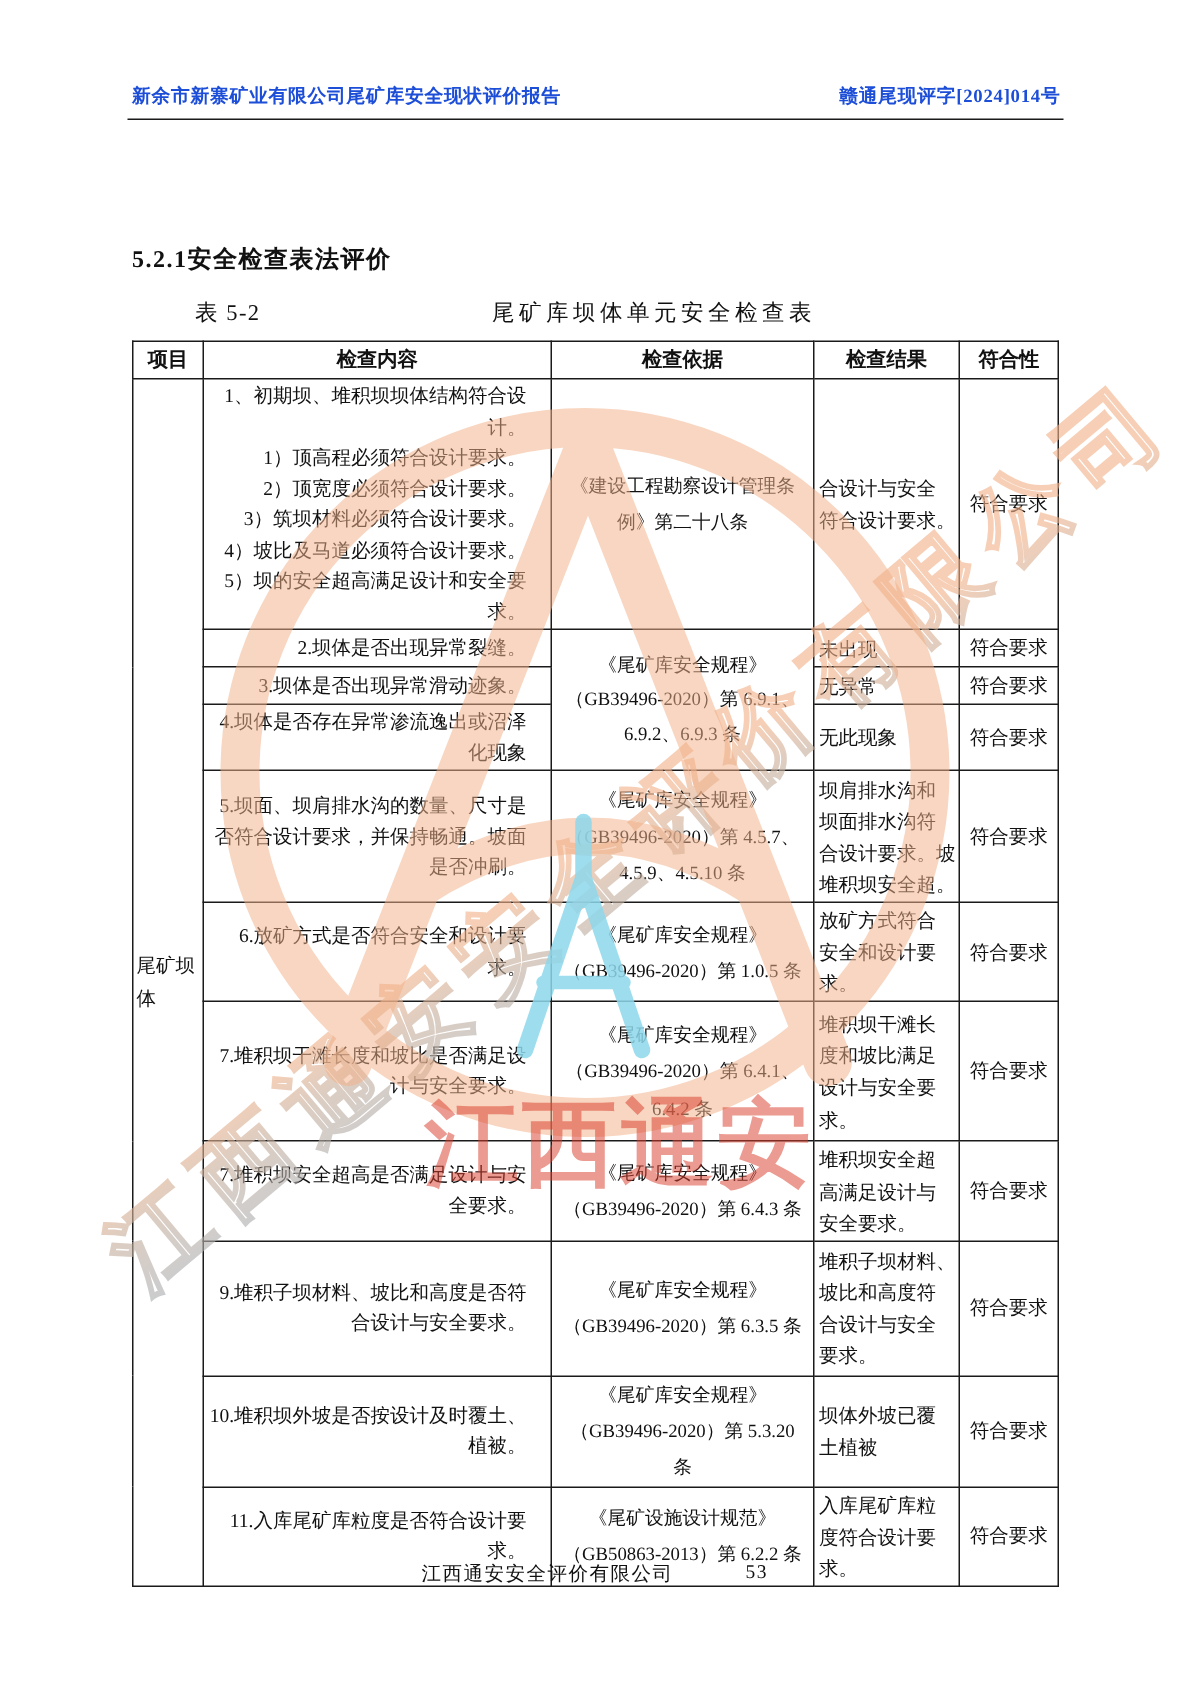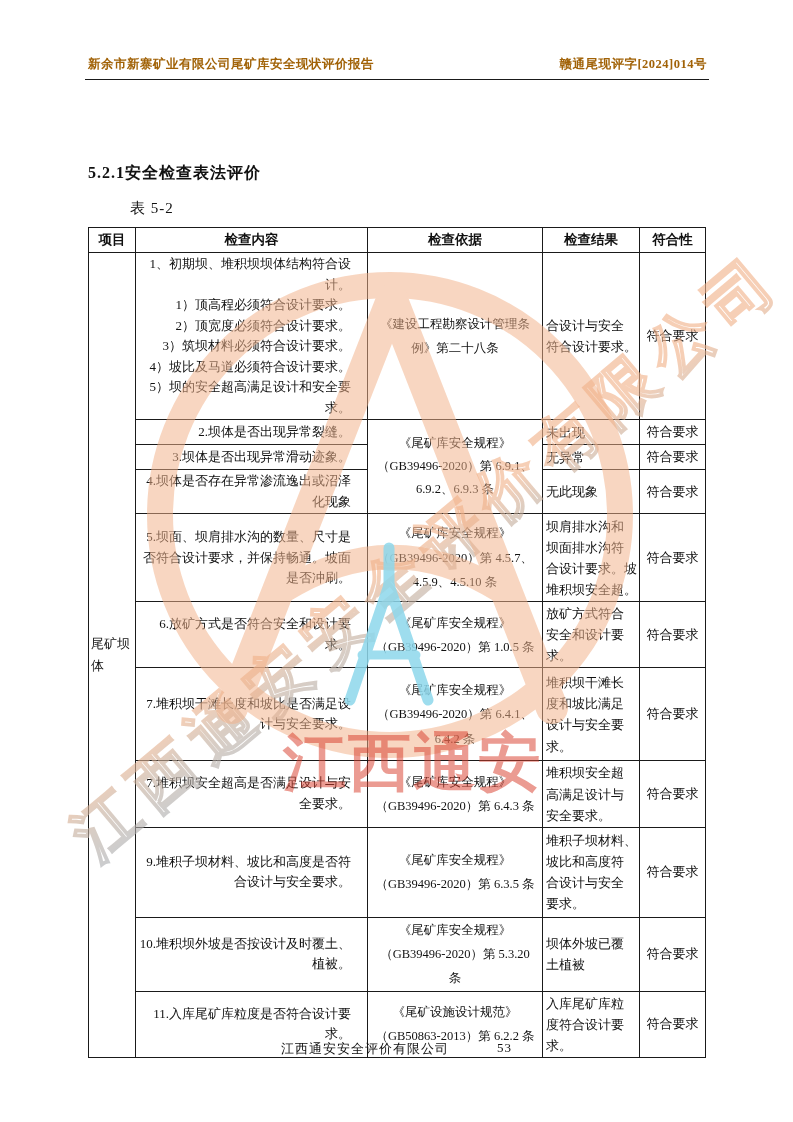--- a/index.html
+++ b/index.html
@@ -7,21 +7,21 @@
   body {
     position:relative; background:#ffffff; overflow:hidden;
     font-family:"Liberation Serif","DejaVu Serif",serif;
     color:#111;
   }
   .page { position:absolute; inset:0; }
 
   
   .hdr { position:absolute; left:88px; right:86px; top:56px;
          display:flex; justify-content:space-between; align-items:baseline;
-         font-size:12.5px; font-weight:600; color:#a16207; letter-spacing:.5px; }
+         font-size:12.5px; font-weight:600; color:#1d4ed8; letter-spacing:.5px; }
   .hdr-rule { position:absolute; left:85px; right:84px; top:79px;
               border-top:1.6px solid #1a1a1a; }
 
   
   .h-sec  { position:absolute; left:88px; top:108px; font-size:17.5px; font-weight:bold; letter-spacing:1px; }
   .h-sub  { position:absolute; left:88px; top:163px; font-size:16px;  font-weight:bold; letter-spacing:1px; }
   .cap    { position:absolute; top:199px; font-size:15px; letter-spacing:1px; }
   .cap-label { left:130px; }
   .cap-title { left:328px; letter-spacing:3px; }
 
@@ -58,20 +58,21 @@
 <div class="page">
 
   <div class="hdr">
     <span>新余市新寨矿业有限公司尾矿库安全现状评价报告</span>
     <span>赣通尾现评字[2024]014号</span>
   </div>
   <div class="hdr-rule"></div>
 
   <div class="h-sub">5.2.1安全检查表法评价</div>
   <div class="cap cap-label">表 5-2</div>
+  <div class="cap cap-title">尾矿库坝体单元安全检查表</div>
 
   <table class="chk">
     <colgroup>
         <col class="c1">
         <col class="c2">
         <col class="c3">
         <col class="c4">
         <col class="c5">
       </colgroup>
     <tbody>

